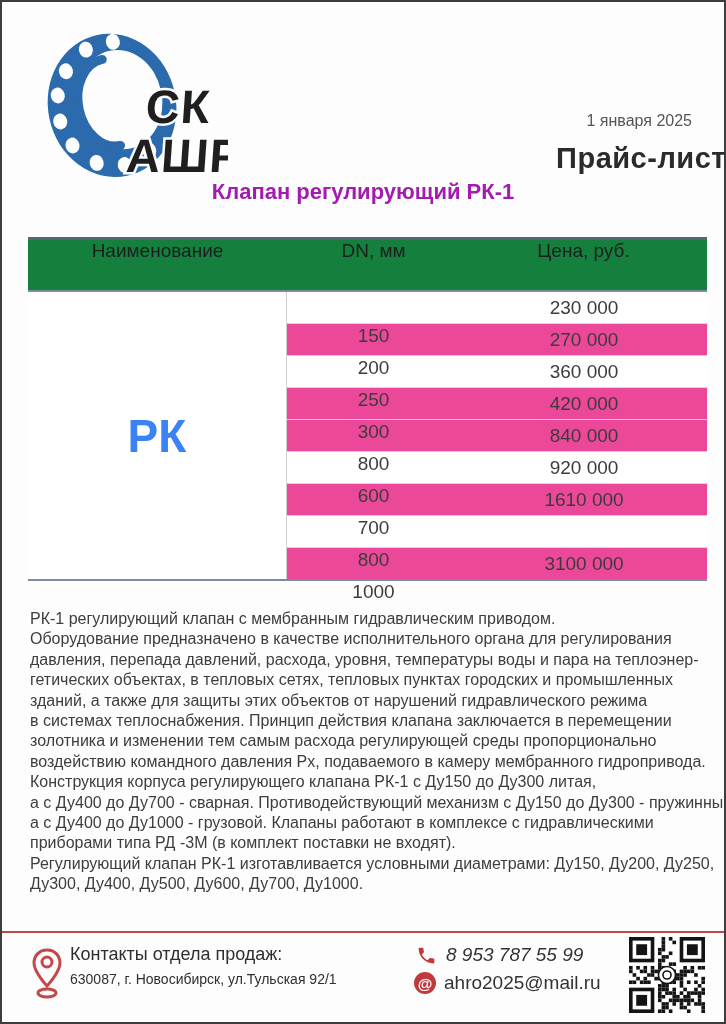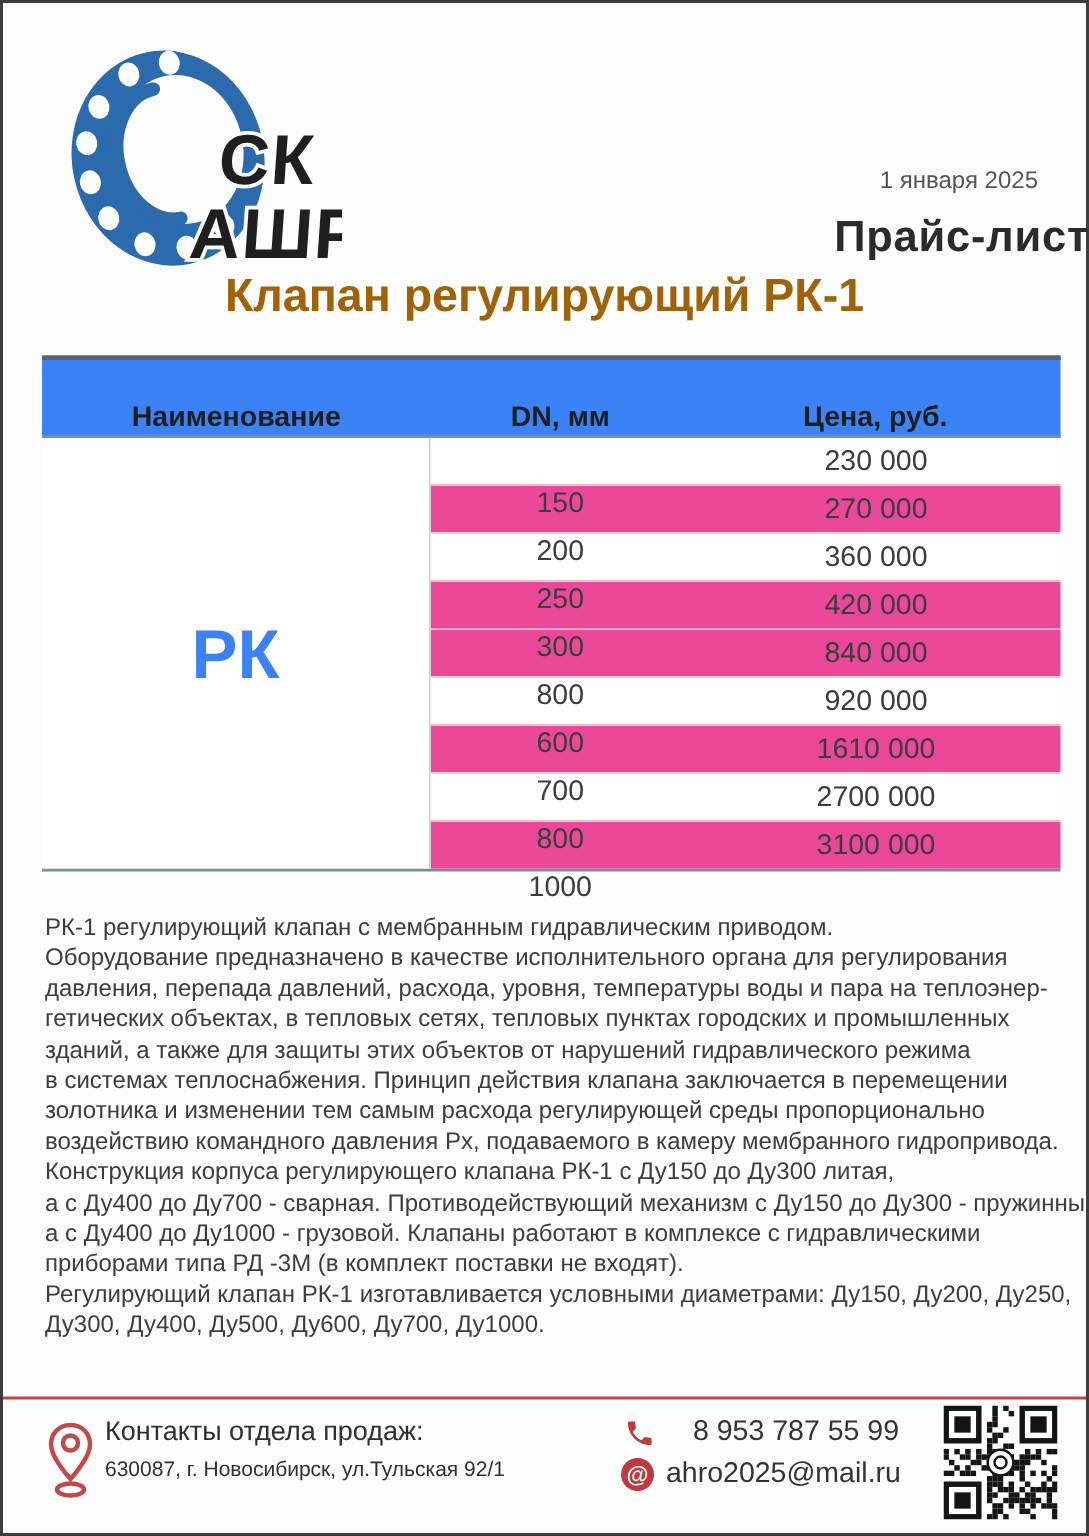--- a/index.html
+++ b/index.html
@@ -7,25 +7,25 @@
     position:relative;width:726px;height:1024px;background:#fdfdfd;
     font-family:"Liberation Sans",sans-serif;color:#2f2f2f;
     box-shadow:inset 0 0 0 2px #3d3d3d;overflow:hidden;margin:0 auto;
   }
   
   .logo{position:absolute;left:24px;top:20px;width:204px;height:168px;}
   .doc-title{position:absolute;left:60px;right:0;top:100px;text-align:right;
     font-size:29px;font-weight:bold;color:#2b2b2b;letter-spacing:.5px;margin-top:42px;}
   .doc-date{position:absolute;right:34px;top:112px;font-size:16px;color:#555;}
   .product-title{position:absolute;left:0;right:0;top:179px;text-align:center;
-    font-size:31px;font-weight:bold;color:#a16207;}
+    font-size:22px;font-weight:bold;color:#a21caf;}
   
   .price-table{position:absolute;left:28px;top:237px;width:679px;font-size:19px;}
-  .t-head{display:flex;height:50px;align-items:flex-end;background:#3b82f6;
-    border-top:3px solid #56656f;border-bottom:2px solid #7c8e9d;font-weight:bold;color:#1e1e1e;}
+  .t-head{display:flex;height:50px;align-items:flex-start;background:#15803d;
+    border-top:3px solid #56656f;border-bottom:2px solid #7c8e9d;font-weight:normal;color:#1e1e1e;}
   .t-head .h1{width:259px;text-align:center;}
   .t-head .h2{width:173px;text-align:center;}
   .t-head .h3{width:247px;text-align:center;}
   .t-body{position:relative;border-bottom:2px solid #7c8e9d;}
   .name-cell{position:absolute;left:0;top:0;bottom:0;width:258px;background:#fff;
     border-right:1px solid #d0d0d0;display:flex;align-items:center;justify-content:center;
     font-size:46px;font-weight:bold;color:#3b82f6;}
   .rows{margin-left:259px;}
   .t-row{display:flex;height:31px;background:#fff;border-top:1px solid #d6d6d6;}
   .t-row:first-child{border-top:none;}
@@ -33,21 +33,21 @@
   .t-row .dn{width:173px;border-right:1px solid #cfcfcf;display:flex;align-items:center;justify-content:center;color:#3c3c3c;margin-top:44px;}
   .t-row .price{width:246px;display:flex;align-items:center;justify-content:center;color:#3c3c3c;}
   
   .description{position:absolute;left:30px;top:609px;right:16px;font-size:16px;color:#3d3d3d;}
   .desc-line{height:20.4px;line-height:20.4px;white-space:nowrap;}
   
   .red-rule{position:absolute;left:2px;right:2px;top:931px;height:2px;background:#bf4649;}
   .pin-icon{position:absolute;left:30px;top:946px;}
   .contacts-label{position:absolute;left:70px;top:944px;font-size:18px;color:#2f2f2f;}
   .contacts-address{position:absolute;left:70px;top:971px;font-size:14px;color:#2f2f2f;}
-  .phone-row{position:absolute;left:416px;top:944px;display:flex;align-items:center;gap:25px;font-size:19px;color:#333;}
+  .phone-row{position:absolute;left:416px;top:944px;display:flex;align-items:center;gap:9px;font-size:19px;color:#333;font-style:italic;}
   .email-row{position:absolute;left:414px;top:972px;display:flex;align-items:center;gap:8px;font-size:19px;color:#333;}
   .at-badge{width:22px;height:22px;border-radius:50%;background:#c0393c;color:#fff;
     display:flex;align-items:center;justify-content:center;font-size:15px;font-weight:bold;}
   .qr{position:absolute;left:629px;top:937px;width:76px;height:76px;background:#fff;}
   .logo-text{font-family:"Liberation Sans",sans-serif;font-weight:800;fill:#1f1f1f;
     paint-order:stroke;stroke:#fdfdfd;stroke-width:5px;letter-spacing:1px;}
 </style>
 </head>
 <body>
 
@@ -112,21 +112,20 @@
           <div class="t-row">
       <div class="dn">600</div>
       <div class="price">920 000</div>
     </div>
           <div class="t-row alt">
       <div class="dn">700</div>
       <div class="price">1610 000</div>
     </div>
           <div class="t-row">
       <div class="dn">800</div>
-      <div class="price">2700 000</div>
     </div>
           <div class="t-row alt">
       <div class="dn">1000</div>
       <div class="price">3100 000</div>
     </div>
         </div>
     </div>
   </div>
 
   <div class="description">

